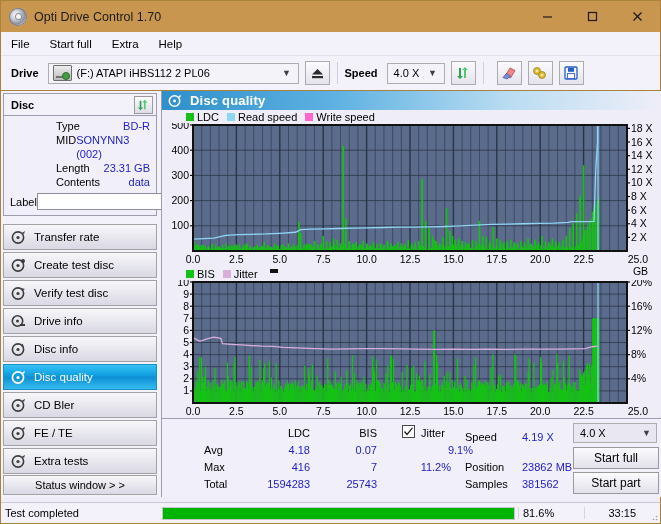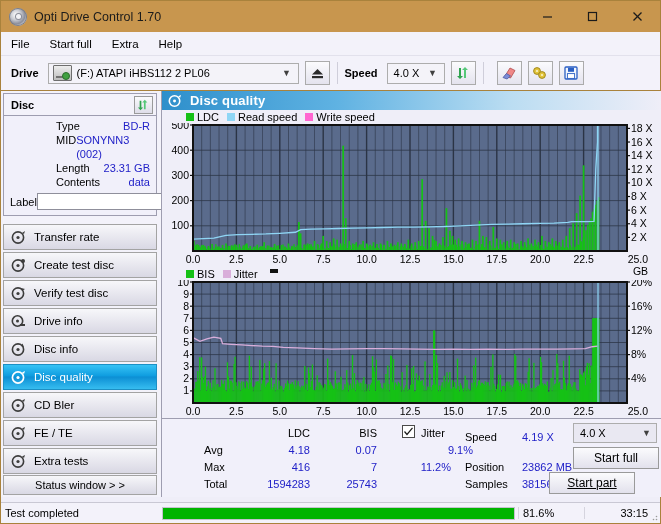--- a/index.html
+++ b/index.html
@@ -159,21 +159,21 @@
   .statusbar{
     position:absolute;left:0;right:0;bottom:0;height:20px;background:#F3F2FA;
     border-top:1px solid #C9C8D4;display:flex;align-items:center;font-size:11px;
   }
   .sb-text{width:158px;padding-left:4px;box-sizing:border-box;}
   .sb-prog{
     flex:1;height:13px;margin:0 3px;border:1px solid #C4C3CE;background:#FFFFFF;position:relative;box-sizing:border-box;
   }
   .sb-fill{position:absolute;left:0;top:0;bottom:0;background:#00B400;}
   .sb-pct{width:66px;text-align:left;padding-left:4px;box-sizing:border-box;border-left:1px solid #D5D4DE;}
-  .sb-time{width:76px;text-align:right;padding-right:12px;box-sizing:border-box;border-left:1px solid #D5D4DE;}
+  .sb-time{width:76px;text-align:right;padding-right:24px;box-sizing:border-box;border-left:1px solid #D5D4DE;}
   .grip{position:absolute;right:2px;bottom:2px;width:10px;height:10px;}
 </style>
 </head>
 <body>
 
 <div class="window">
 
   <div class="titlebar">
     <div class="title-icon"></div>
     <div class="title-text">Opti Drive Control 1.70</div>
@@ -1474,21 +1474,21 @@
           <span class="st" style="left:303px;top:42px;">Position</span>
           <span class="st num" style="left:360px;top:42px;">23862 MB</span>
           <span class="st" style="left:303px;top:59px;">Samples</span>
           <span class="st num" style="left:360px;top:59px;">381562</span>
 
           <div class="sel-speed" style="left:411px;top:4px;">
             <span>4.0 X</span>
             <span class="caret">▼</span>
           </div>
           <div class="act-btn" style="left:411px;top:28px;">Start full</div>
-          <div class="act-btn" style="left:387px;top:53px;text-decoration:underline;">Start part</div>
+          <div class="act-btn" style="left:411px;top:53px;">Start part</div>
         </div>
       </div>
 
     </div>
   </div>
 
   <div class="statusbar">
     <div class="sb-text">Test completed</div>
     <div class="sb-prog">
       <div class="sb-fill" id="sb-fill" style="width: 100%;"></div>

